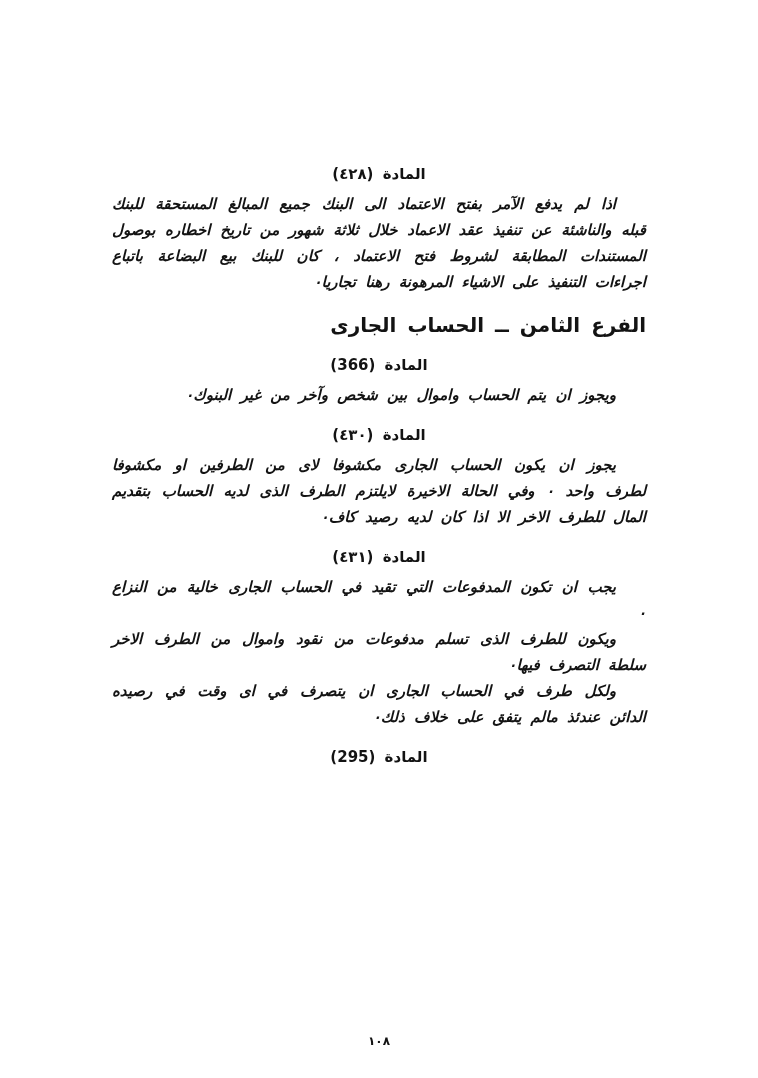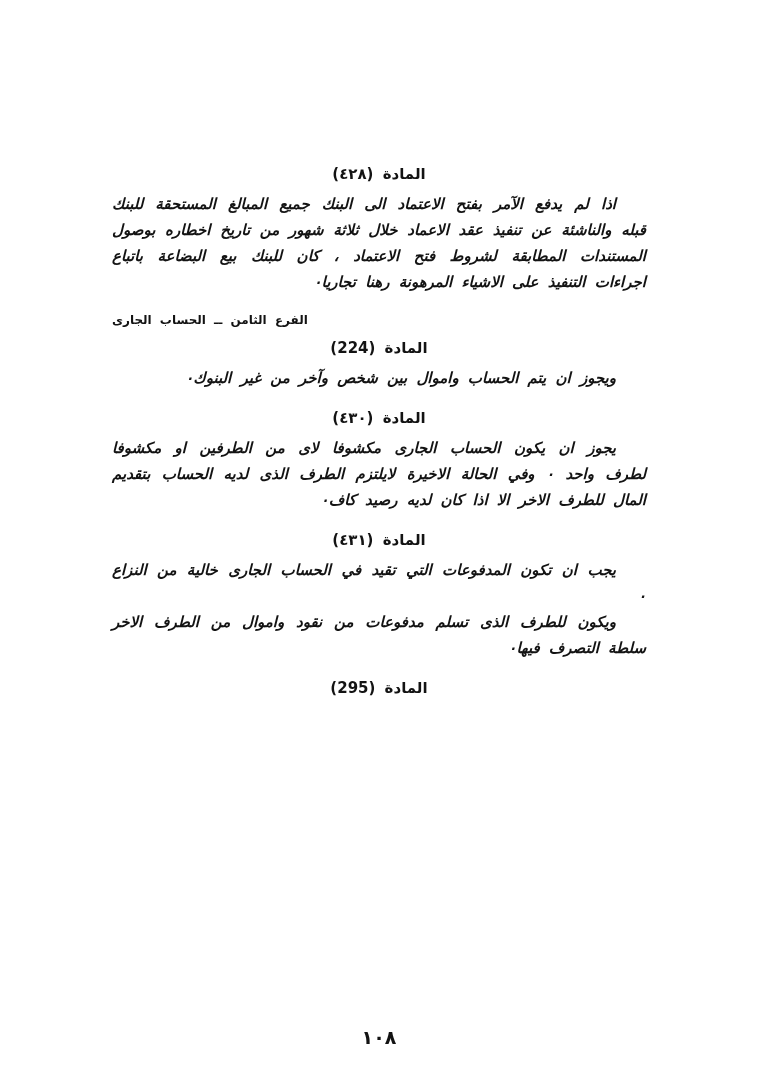--- a/index.html
+++ b/index.html
@@ -28,73 +28,74 @@
   }
   .article-heading {
     text-align: center;
     font-size: 15px;
     font-weight: 700;
     margin: 0 0 8px 0;
     word-spacing: 4px;
     letter-spacing: 0.5px;
   }
   .section-heading {
-    text-align: left;
-    font-size: 12px;
+    text-align: right;
+    font-size: 20px;
     font-weight: 700;
-    margin: 18px 0 12px 0;
+    margin: 18px 0 19px 0;
     word-spacing: 4px;
   }
   .para {
     font-size: 15px;
     font-weight: 700;
     line-height: 26px;
     text-align: justify;
     text-indent: 30px;
     word-spacing: 4px;
     margin: 0;
     font-style: italic;
   }
   .page-number {
     position: absolute;
     bottom: 30px;
     left: 0;
     right: 0;
     text-align: center;
-    font-size: 19px;
+    font-size: 12px;
     font-weight: 700;
     direction: rtl;
   }
 </style>
 </head>
 <body>
 
 <div class="page">
 
   <section class="article">
     <h3 class="article-heading">المادة (٤٢٨)</h3>
     <p class="para">اذا لم يدفع الآمر بفتح الاعتماد الى البنك جميع المبالغ المستحقة للبنك قبله والناشئة عن تنفيذ عقد الاعماد خلال ثلاثة شهور من تاريخ اخطاره بوصول المستندات المطابقة لشروط فتح الاعتماد ، كان للبنك بيع البضاعة باتباع اجراءات التنفيذ على الاشياء المرهونة رهنا تجاريا٠</p>
   </section>
 
   <h2 class="section-heading">الفرع الثامن ــ الحساب الجارى</h2>
 
   <section class="article">
-    <h3 class="article-heading">المادة (224)</h3>
+    <h3 class="article-heading">المادة (366)</h3>
     <p class="para">ويجوز ان يتم الحساب واموال بين شخص وآخر من غير البنوك٠</p>
   </section>
 
   <section class="article">
     <h3 class="article-heading">المادة (٤٣٠)</h3>
     <p class="para">يجوز ان يكون الحساب الجارى مكشوفا لاى من الطرفين او مكشوفا لطرف واحد ٠ وفي الحالة الاخيرة لايلتزم الطرف الذى لديه الحساب بتقديم المال للطرف الاخر الا اذا كان لديه رصيد كاف٠</p>
   </section>
 
   <section class="article">
     <h3 class="article-heading">المادة (٤٣١)</h3>
     <p class="para">يجب ان تكون المدفوعات التي تقيد في الحساب الجارى خالية من النزاع ٠</p>
     <p class="para">ويكون للطرف الذى تسلم مدفوعات من نقود واموال من الطرف الاخر سلطة التصرف فيها٠</p>
+    <p class="para">ولكل طرف في الحساب الجارى ان يتصرف في اى وقت في رصيده الدائن عندئذ مالم يتفق على خلاف ذلك٠</p>
   </section>
 
   <section class="article">
     <h3 class="article-heading">المادة (295)</h3>
   </section>
 
   <div class="page-number">١٠٨</div>
 
 </div>
 

